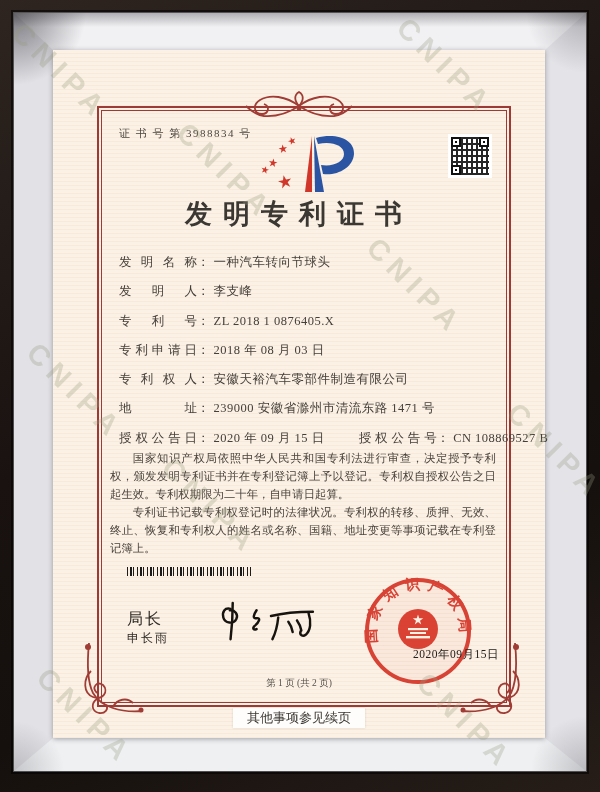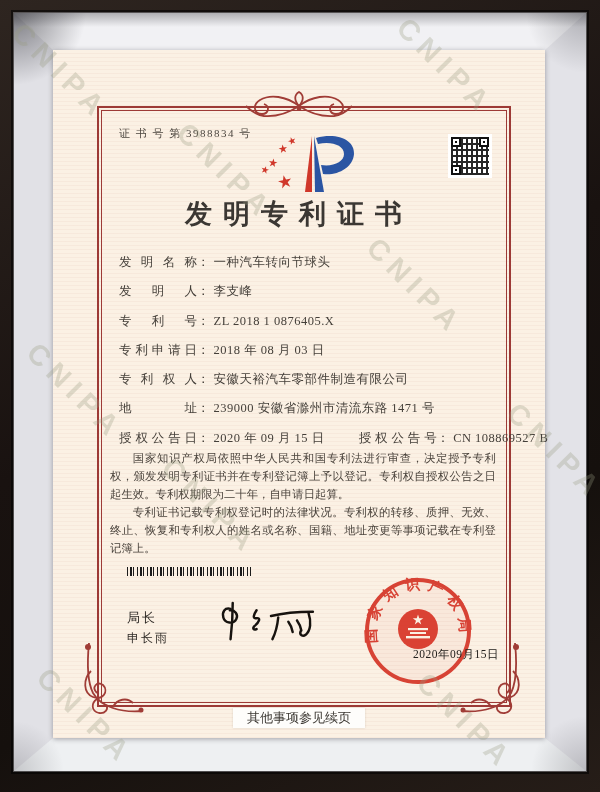--- a/index.html
+++ b/index.html
@@ -53,21 +53,21 @@
   .fvalue{letter-spacing:.5px;}
   .fgroup2{margin-left:34px;}
   
   .paras{position:absolute;left:57px;top:399px;width:386px;font-size:11.4px;line-height:18px;
        text-align:justify;color:#4a433c;}
   .paras p{margin:0;text-indent:2em;}
   
   .barcode{position:absolute;left:74px;top:517px;width:124px;height:9px;background:
       repeating-linear-gradient(90deg,#1b1b1b 0 1.5px,rgba(0,0,0,0) 1.5px 3px,#1b1b1b 3px 5.5px,
       rgba(0,0,0,0) 5.5px 6.5px,#1b1b1b 6.5px 7.5px,rgba(0,0,0,0) 7.5px 10px);}
-  .sig-title{position:absolute;left:74px;top:559px;font-size:13px;letter-spacing:2px;color:#2f2b27;}
+  .sig-title{position:absolute;left:74px;top:559px;font-size:16px;letter-spacing:2px;color:#2f2b27;}
   .sig-name{position:absolute;left:74px;top:580px;font-size:12px;letter-spacing:2px;color:#2f2b27;}
   .signature{position:absolute;left:140px;top:548px;z-index:2;}
   .seal{position:absolute;left:309px;top:525px;width:112px;height:112px;z-index:2;opacity:.95;}
   .seal-date{position:absolute;left:301px;top:597px;width:145px;text-align:right;font-size:11.5px;
        color:#23201d;z-index:3;letter-spacing:.5px;}
   .page-note{position:absolute;left:0;right:0;top:627px;text-align:center;font-size:9.5px;color:#56504a;}
   .cont-note{position:absolute;left:50%;transform:translateX(-50%);top:658px;background:#fefdfb;
        padding:1px 14px;font-size:13px;color:#3c3833;white-space:nowrap;box-shadow:0 0 2px rgba(120,100,90,.25);}
   
   .wm{position:absolute;width:160px;text-align:center;font-family:"Liberation Sans","DejaVu Sans",sans-serif;
@@ -206,20 +206,21 @@
       <g>
         <circle cx="56" cy="54" r="20" fill="#d9392b"></circle>
         <use href="#star" fill="#fbf1e4" transform="translate(56,45) scale(5.5)"></use>
         <rect x="46" y="53" width="20" height="2.2" fill="#fbf1e4"></rect>
         <rect x="48" y="57" width="16" height="2" fill="#fbf1e4"></rect>
         <rect x="44" y="61" width="24" height="2.4" fill="#fbf1e4"></rect>
       </g>
     </svg>
     <div class="seal-date">2020年09月15日</div>
 
+    <div class="page-note">第 1 页 (共 2 页)</div>
     <div class="cont-note">其他事项参见续页</div>
   </div>
 
   <div class="wm" style="left:-20px;top:55px">CNIPA</div>
   <div class="wm" style="left:365px;top:50px">CNIPA</div>
   <div class="wm" style="left:145px;top:155px">CNIPA</div>
   <div class="wm" style="left:335px;top:270px">CNIPA</div>
   <div class="wm" style="left:-5px;top:375px">CNIPA</div>
   <div class="wm" style="left:475px;top:435px">CNIPA</div>
   <div class="wm" style="left:130px;top:490px">CNIPA</div>

